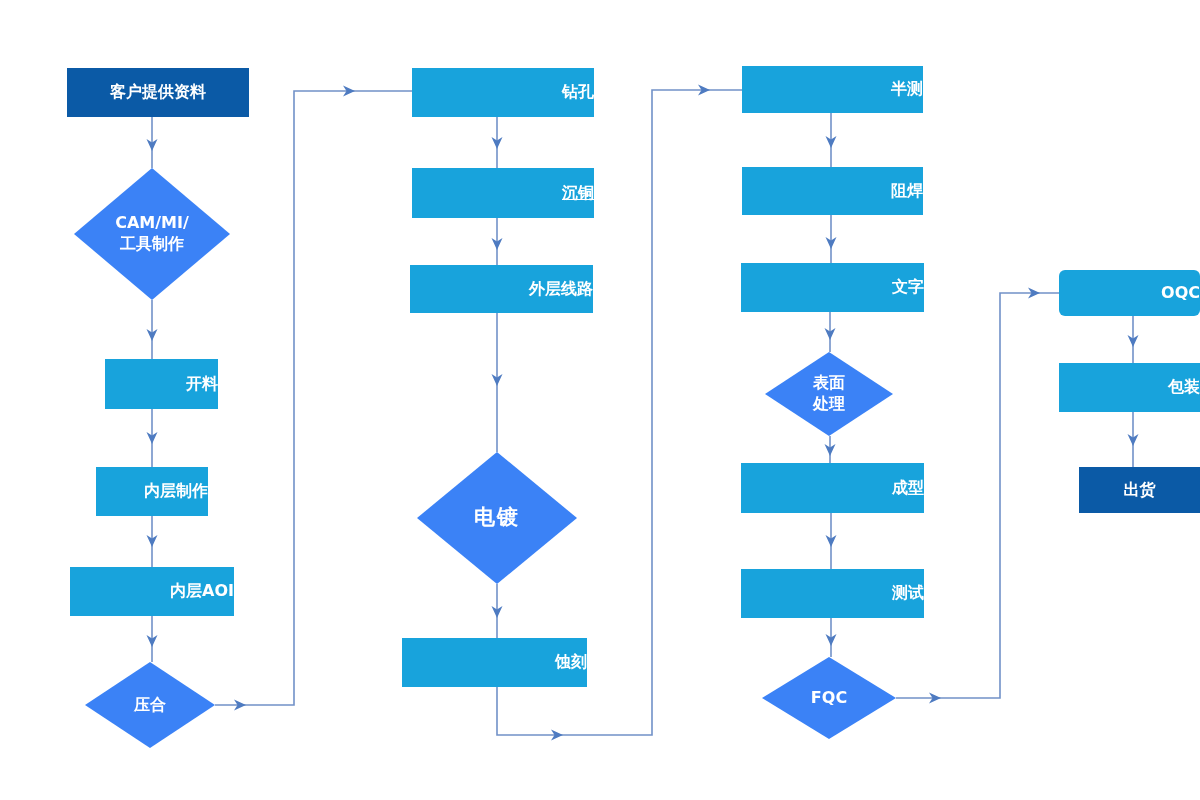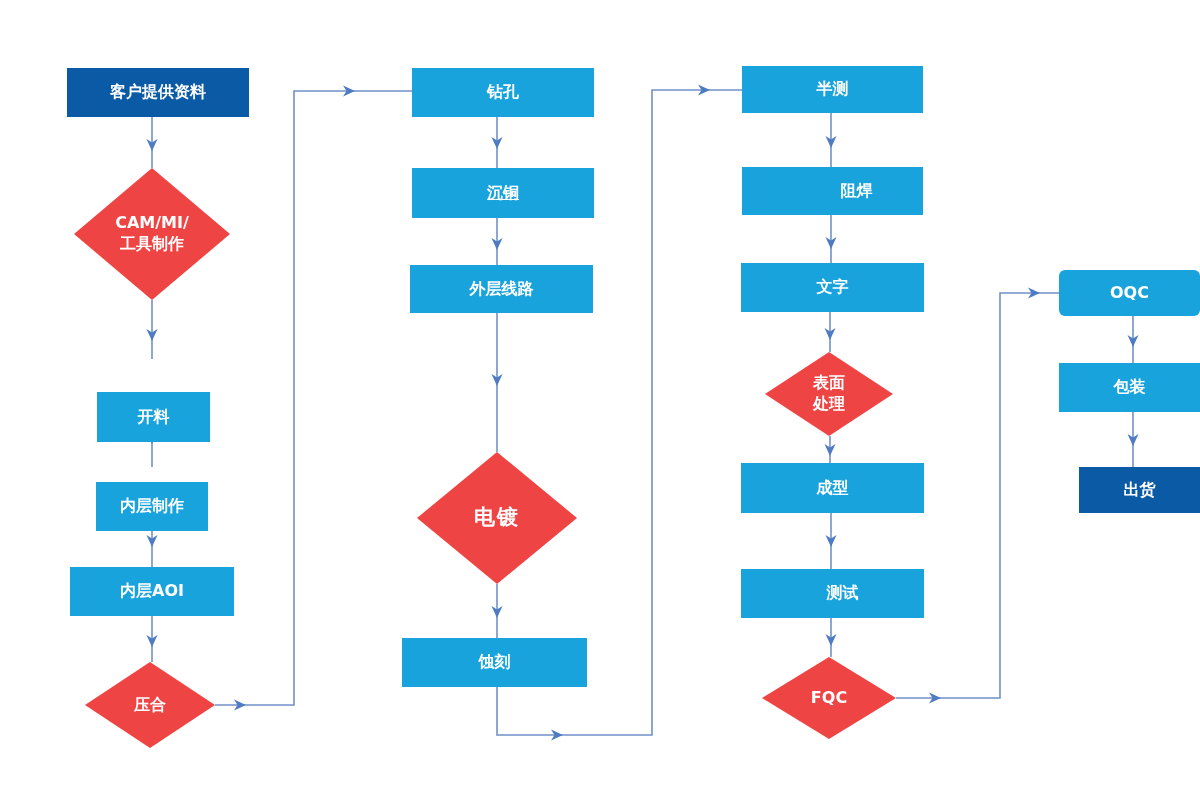--- a/index.html
+++ b/index.html
@@ -27,24 +27,24 @@
     align-items: center;
     justify-content: center;
     text-align: center;
     color: #ffffff;
     font-weight: bold;
     font-size: 16px;
     line-height: 1.3;
     white-space: pre-line;
     box-sizing: border-box;
   }
-  .node.light  { background: #18a3dc; }
+  .node.light  { background: #18a3dc; justify-content: flex-end; }
   .node.dark   { background: #0b5aa6; }
   .node.green  {
-    background: #ef4444;
+    background: #3b82f6;
     clip-path: polygon(50% 0, 100% 50%, 50% 100%, 0 50%);
   }
   .node.big { font-size: 21px; letter-spacing: 2px; }
 </style>
 </head>
 <body>
 
 <div id="canvas">
   <svg id="wires" viewBox="0 0 1200 800" xmlns="http://www.w3.org/2000/svg">
       <polyline points="152,117 152,168" fill="none" stroke="#7191c8" stroke-width="1.6"></polyline>
@@ -88,22 +88,22 @@
       <polygon points="1040,293 1028,287.5 1031.5,293 1028,298.5" fill="#4e7bc1"></polygon>
       <polyline points="1133,316 1133,363" fill="none" stroke="#7191c8" stroke-width="1.6"></polyline>
       <polygon points="1133,347 1127.5,335 1133,338.5 1138.5,335" fill="#4e7bc1"></polygon>
       <polyline points="1133,412 1133,467" fill="none" stroke="#7191c8" stroke-width="1.6"></polyline>
       <polygon points="1133,446 1127.5,434 1133,437.5 1138.5,434" fill="#4e7bc1"></polygon>
     </svg>
   <div id="nodes">
       <div class="node dark" style="left: 67px; top: 68px; width: 182px; height: 49px;"><span>客户提供资料</span></div>
       <div class="node green" style="left: 74px; top: 168px; width: 156px; height: 132px;"><span>CAM/MI/
 工具制作</span></div>
-      <div class="node light" style="left: 97px; top: 359px; width: 113px; height: 50px; margin-top: 33px;"><span>开料</span></div>
-      <div class="node light" style="left: 96px; top: 482px; width: 112px; height: 49px;"><span>内层制作</span></div>
+      <div class="node light" style="left: 105px; top: 359px; width: 113px; height: 50px;"><span>开料</span></div>
+      <div class="node light" style="left: 96px; top: 467px; width: 112px; height: 49px;"><span>内层制作</span></div>
       <div class="node light" style="left: 70px; top: 567px; width: 164px; height: 49px;"><span>内层AOI</span></div>
       <div class="node green" style="left: 85px; top: 662px; width: 130px; height: 86px;"><span>压合</span></div>
       <div class="node light" style="left: 412px; top: 68px; width: 182px; height: 49px;"><span>钻孔</span></div>
       <div class="node light" style="left: 412px; top: 168px; width: 182px; height: 50px; text-decoration: underline;"><span>沉铜</span></div>
       <div class="node light" style="left: 410px; top: 265px; width: 183px; height: 48px;"><span>外层线路</span></div>
       <div class="node green big" style="left: 417px; top: 452px; width: 160px; height: 132px;"><span>电镀</span></div>
       <div class="node light" style="left: 402px; top: 638px; width: 185px; height: 49px;"><span>蚀刻</span></div>
       <div class="node light" style="left: 742px; top: 66px; width: 181px; height: 47px;"><span>半测</span></div>
       <div class="node light" style="left: 742px; top: 167px; width: 181px; height: 48px; padding-left: 48px;"><span>阻焊</span></div>
       <div class="node light" style="left: 741px; top: 263px; width: 183px; height: 49px;"><span>文字</span></div>

